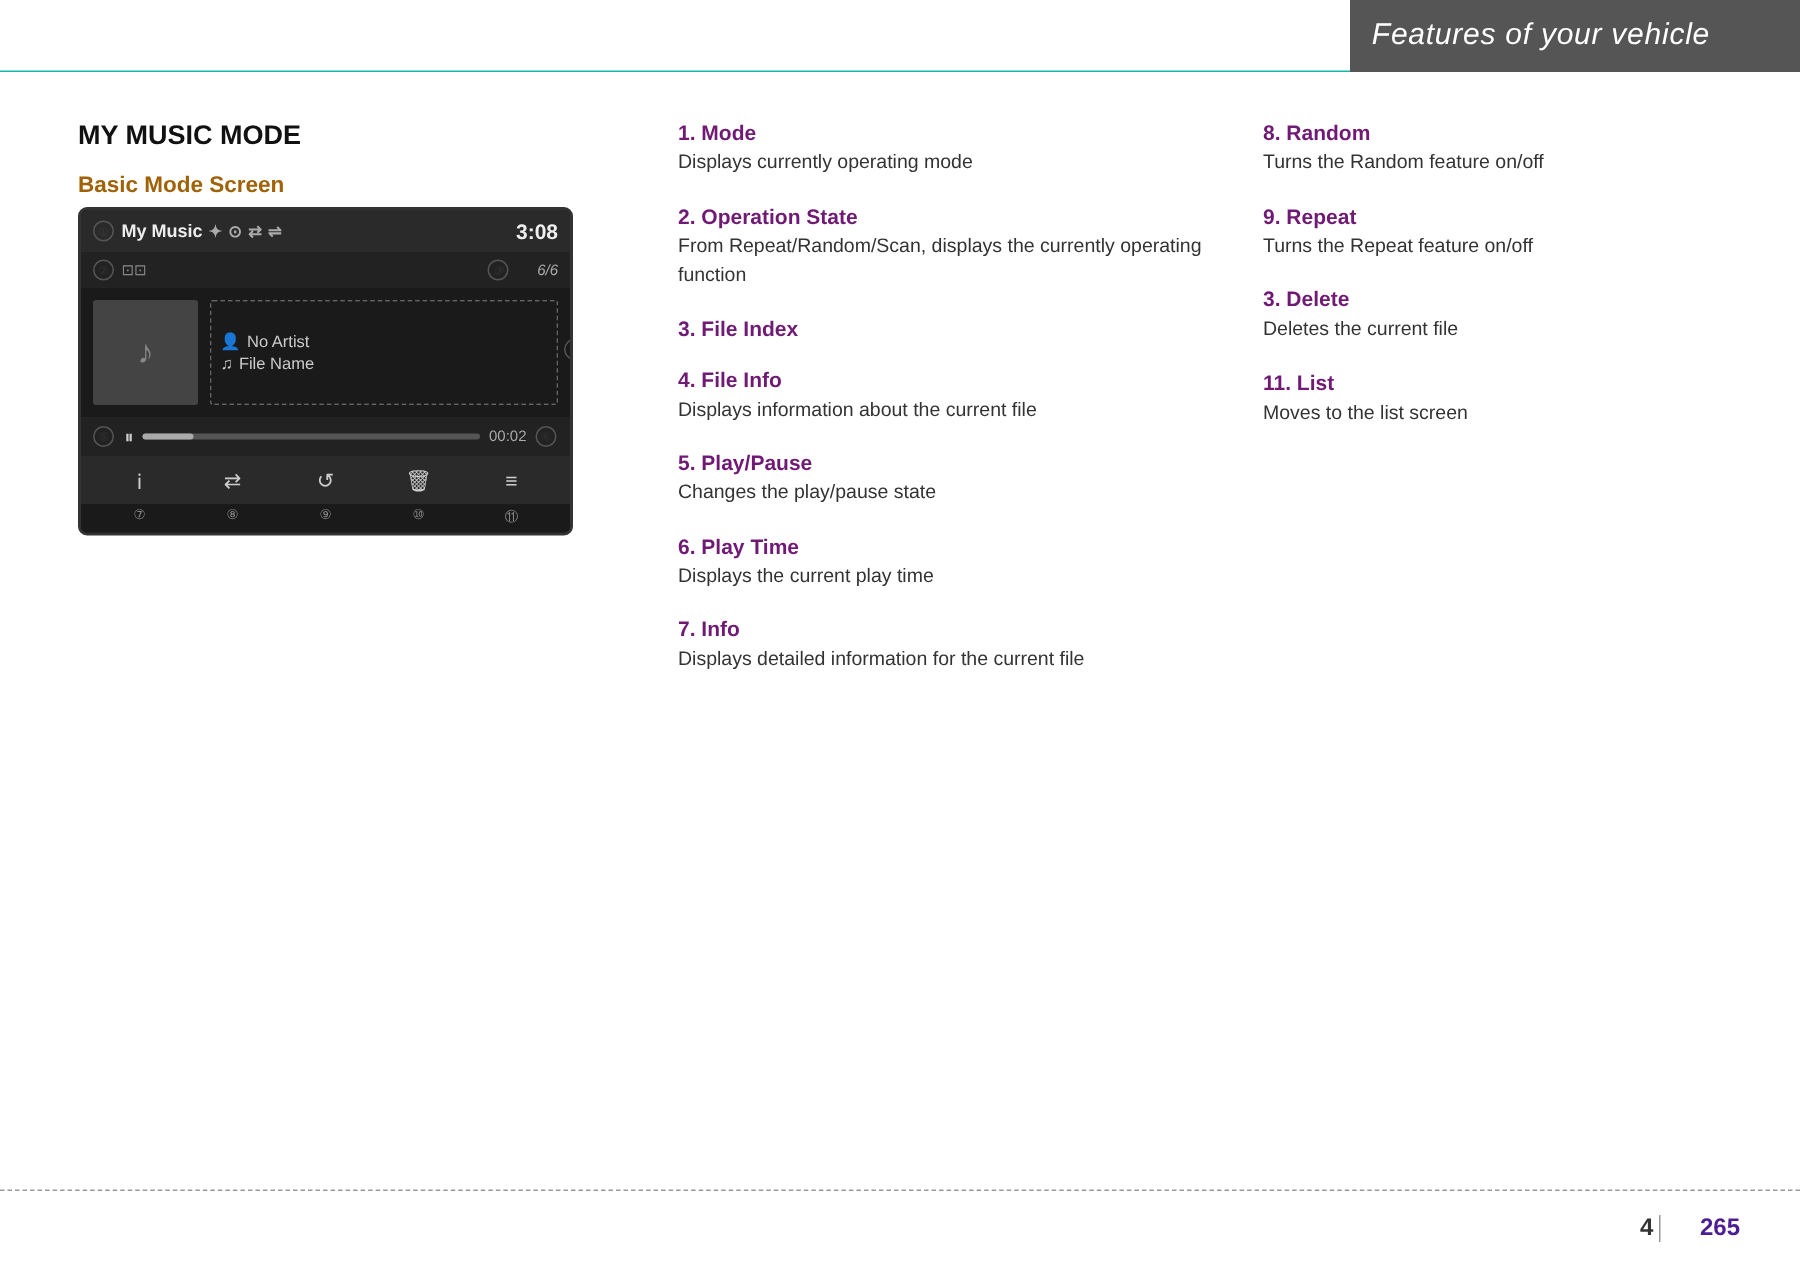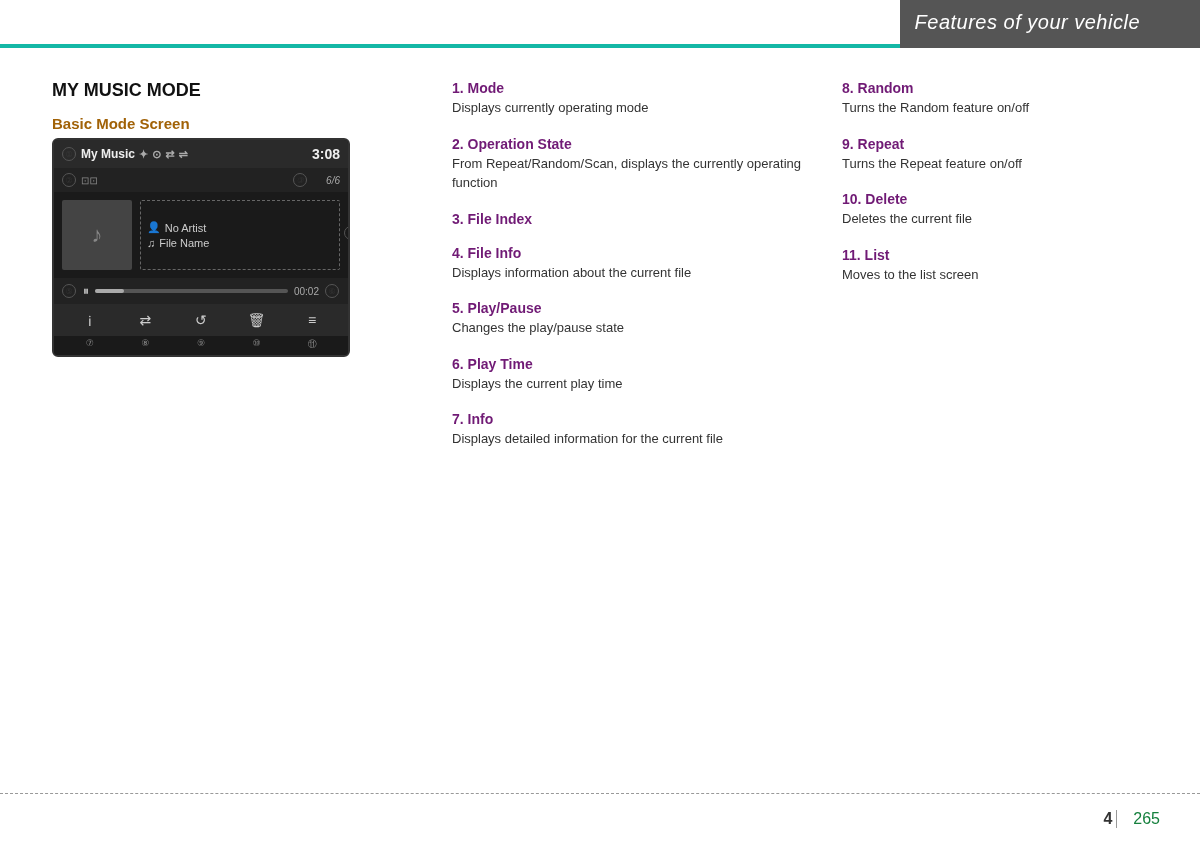--- a/index.html
+++ b/index.html
@@ -18,21 +18,21 @@
     .header-bar {
       position: absolute;
       top: 0;
       left: 0;
       right: 0;
       height: 48px;
       display: flex;
       align-items: center;
       justify-content: flex-end;
       padding-right: 40px;
-      border-bottom: 4px solid #14b8a6;
+      border-bottom: 1px solid #14b8a6;
       text-align: right;
     }
     .header-title {
       font-style: italic;
       font-size: 20px;
       color: #333;
       letter-spacing: 0.5px;
     }
     .header-bar-accent {
       position: absolute;
@@ -75,21 +75,21 @@
       margin-bottom: 14px;
     }
     .subsection-title {
       font-size: 15px;
       font-weight: bold;
       color: #a16207;
     }
 
     
     .screen-mockup {
-      width: 298px;
+      width: 330px;
       background: #1a1a1a;
       border-radius: 6px;
       overflow: hidden;
       border: 2px solid #333;
       margin-top: 6px;
     }
     .screen-top-bar {
       background: #2a2a2a;
       padding: 4px 8px;
       display: flex;
@@ -278,23 +278,24 @@
       border-top: 1px dashed #999;
       display: flex;
       align-items: center;
       justify-content: flex-end;
       padding-right: 40px;
     }
     .page-num {
       display: flex;
       align-items: center;
       font-size: 16px;
-      color: #15803d;
+      color: #4c1d95;
       border-left: 1px solid #999;
-      padding-left: 16px;
+      padding-left: 26px;
+      font-weight: bold;
     }
     .page-section {
       font-size: 16px;
       font-weight: bold;
       color: #333;
       margin-right: 4px;
     }
 
     .superscript-circle {
       width: 14px;
@@ -439,21 +440,21 @@
   <div class="right-col">
     <div class="item-block">
       <div class="item-title">8. Random</div>
       <div class="item-desc">Turns the Random feature on/off</div>
     </div>
     <div class="item-block">
       <div class="item-title">9. Repeat</div>
       <div class="item-desc">Turns the Repeat feature on/off</div>
     </div>
     <div class="item-block">
-      <div class="item-title">10. Delete</div>
+      <div class="item-title">3. Delete</div>
       <div class="item-desc">Deletes the current file</div>
     </div>
     <div class="item-block">
       <div class="item-title">11. List</div>
       <div class="item-desc">Moves to the list screen</div>
     </div>
   </div>
 
 </div>
 

